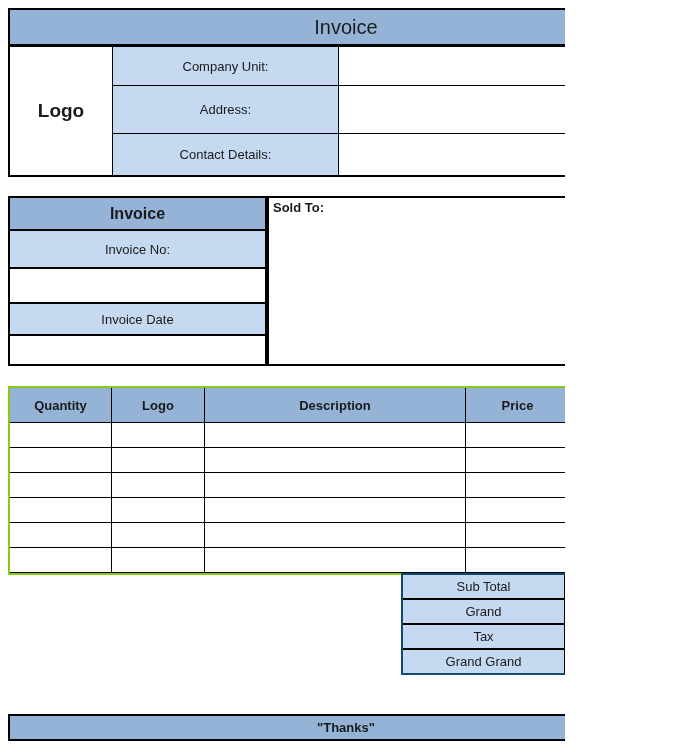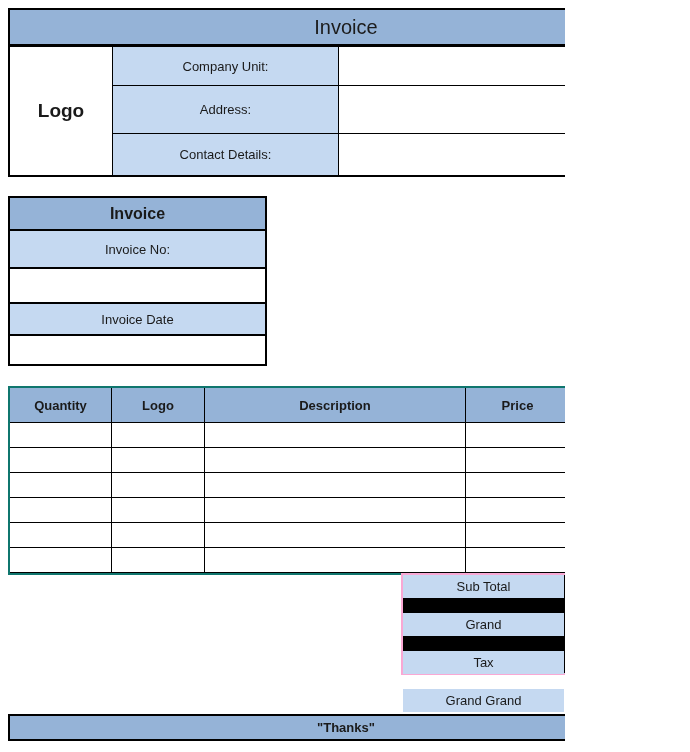--- a/index.html
+++ b/index.html
@@ -67,42 +67,42 @@
     border: 2px solid #000;
   }
   .soldto-label {
     padding: 2px 4px;
     font-weight: bold; font-size: 13px;
   }
 
   
   .items-table {
     left: 8px; top: 386px; width: 676px; height: 189px;
-    border: 2px solid #0f766e;
+    border: 2px solid #84cc16;
     background: #000;
     display: grid;
     grid-template-columns: 101px 92px 260px 103px 1fr;
     grid-template-rows: 34px repeat(6, 24px);
     gap: 1px;
   }
   .th {
     background: #95B3D7;
     font-weight: bold; font-size: 13px;
   }
   .td { background: #ffffff; }
 
   
   .totals-block {
     left: 401px; top: 573px; width: 283px; height: 102px;
-    border: 2px solid #f9a8d4;
+    border: 2px solid #0c4a6e;
     background: #000;
     display: grid;
     grid-template-columns: 161px 1fr;
     grid-template-rows: repeat(4, 23px);
-    gap: 15px;
+    gap: 2px;
   }
   .totals-label { background: #C5D9F1; font-size: 13px; }
 
   
   .footer-bar {
     left: 8px; top: 714px; width: 676px; height: 27px;
     background: #95B3D7;
     border: 2px solid #000;
     display: flex; align-items: center; justify-content: center;
     font-weight: bold; font-size: 13px;
@@ -155,20 +155,24 @@
       <span></span>
     </div>
     <div class="cell blue-label">
       <span>Invoice Date</span>
     </div>
     <div class="cell white-cell">
       <span></span>
     </div>
   </div>
 
+  <div class="abs soldto-box">
+    <div class="soldto-label">Sold To:</div>
+    <div></div>
+  </div>
 
   <div class="abs items-table">
     <div class="cell th">
         <span>Quantity</span>
       </div>
     <div class="cell th">
         <span>Logo</span>
       </div>
     <div class="cell th">
         <span>Description</span>

